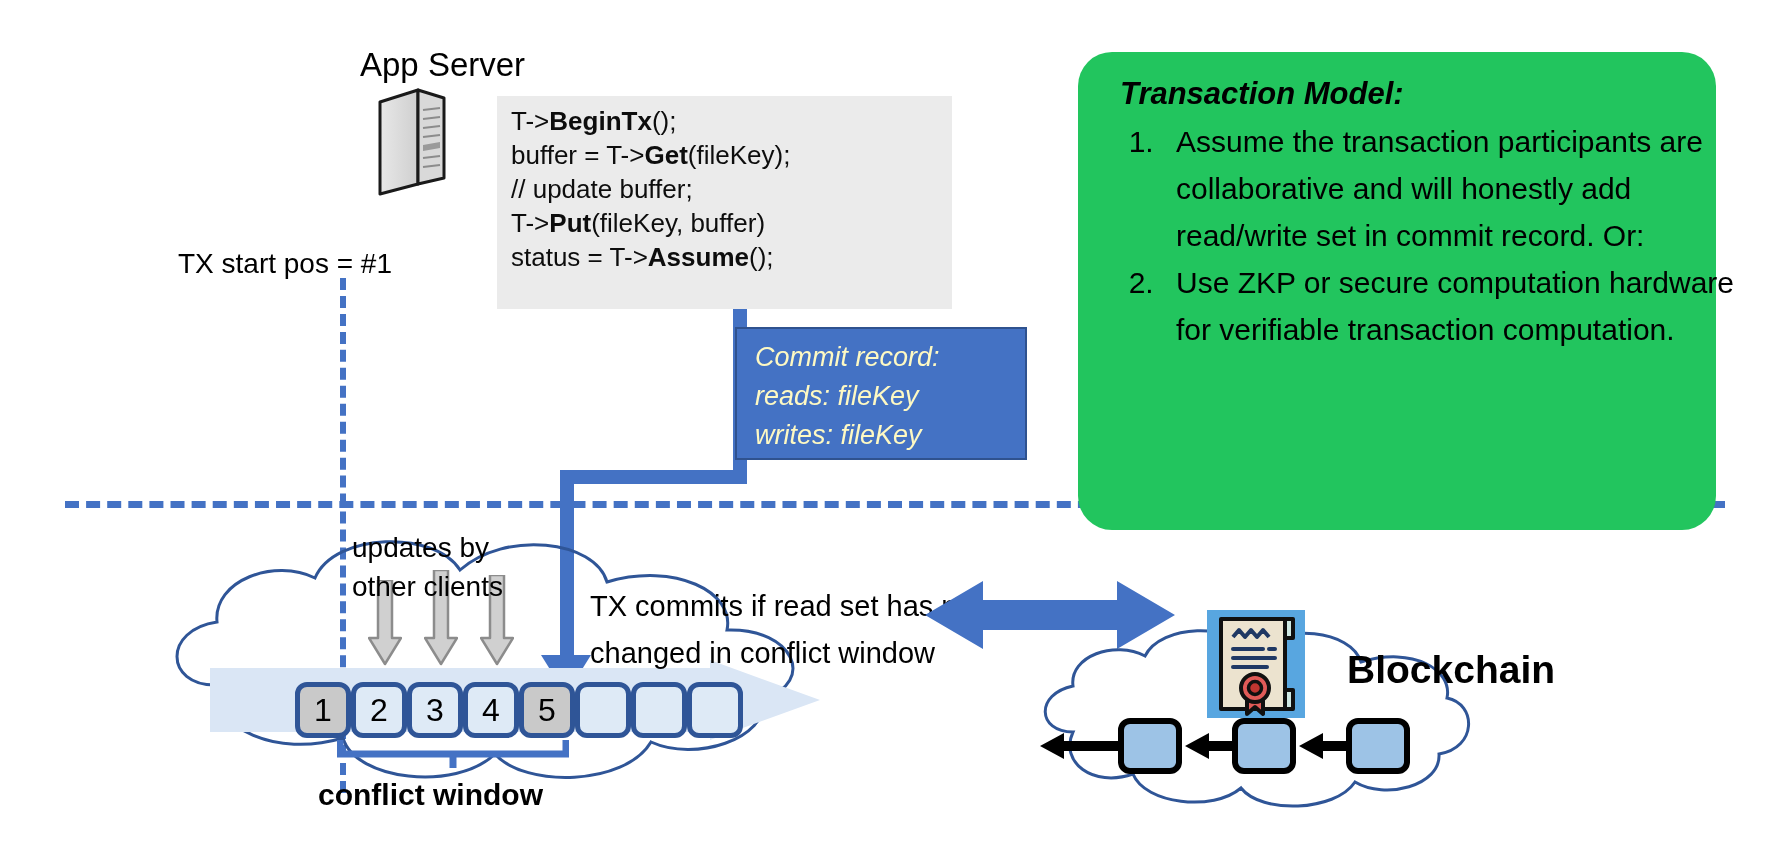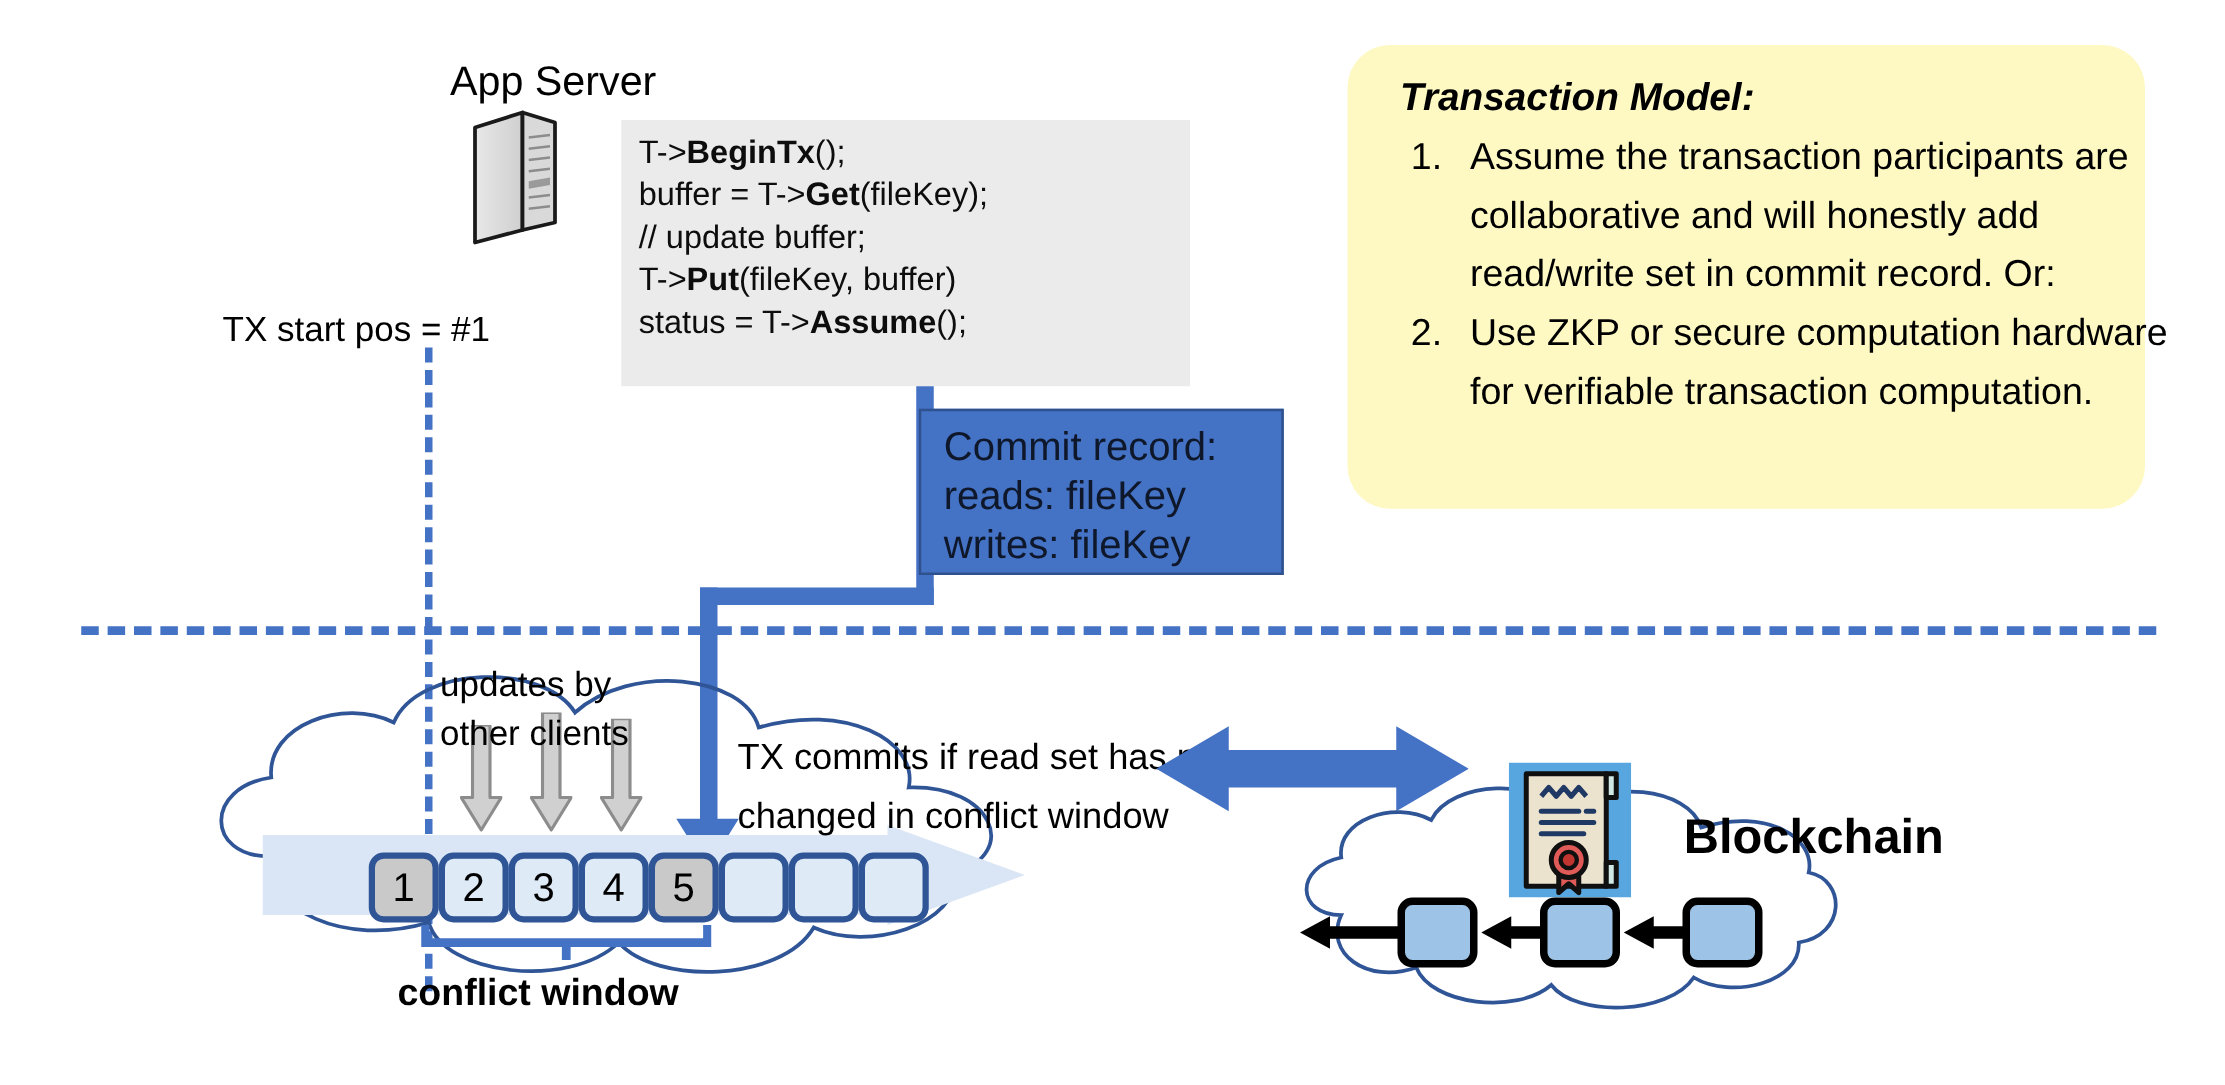--- a/index.html
+++ b/index.html
@@ -74,24 +74,25 @@
   
   #commit-record-box {
     left: 735px; top: 327px;
     width: 292px; height: 133px;
     background: #4472c4;
     border: 2px solid #2f528f;
     box-sizing: border-box;
     padding: 9px 0 0 18px;
   }
   #commit-record-box .crline {
-    font-size: 32px;
+    font-size: 27px;
     line-height: 39px;
-    color: #0f172a;
-    white-space: nowrap;
+    color: #fef9c3;
+    white-space: nowrap;
+    font-style: italic;
   }
 
   
   #elbow-vert-top {
     left: 733px; top: 309px;
     width: 14px; height: 175px;
     background: #4472c4;
   }
   #elbow-horiz {
     left: 560px; top: 470px;
@@ -106,23 +107,23 @@
   #elbow-arrowhead {
     left: 541px; top: 655px;
     width: 0; height: 0;
     border-left: 25px solid transparent;
     border-right: 25px solid transparent;
     border-top: 40px solid #4472c4;
   }
 
   
   #transaction-model-card {
-    left: 1078px; top: 36px;
-    width: 638px; height: 371px;
-    background: #fef9c3;
+    left: 1078px; top: 52px;
+    width: 638px; height: 478px;
+    background: #22c55e;
     border-radius: 34px;
   }
   #transaction-model-card .tm-title {
     position: absolute;
     left: 42px; top: 24px;
     font-size: 31px;
     font-style: italic;
     font-weight: bold;
   }
   #transaction-model-card ol.tm-list {

